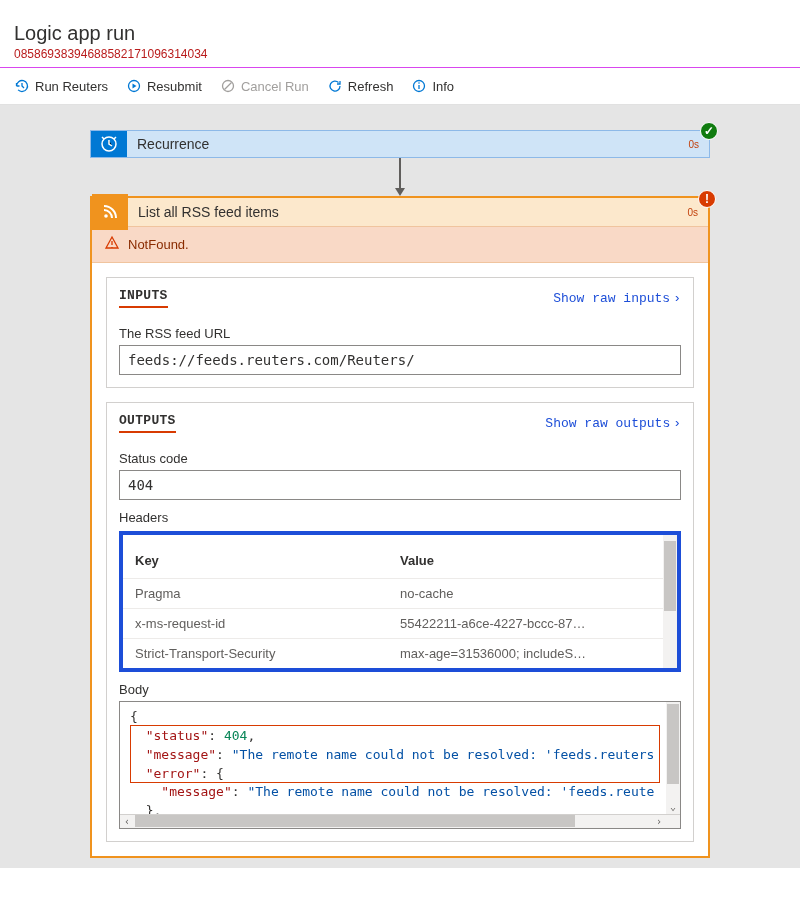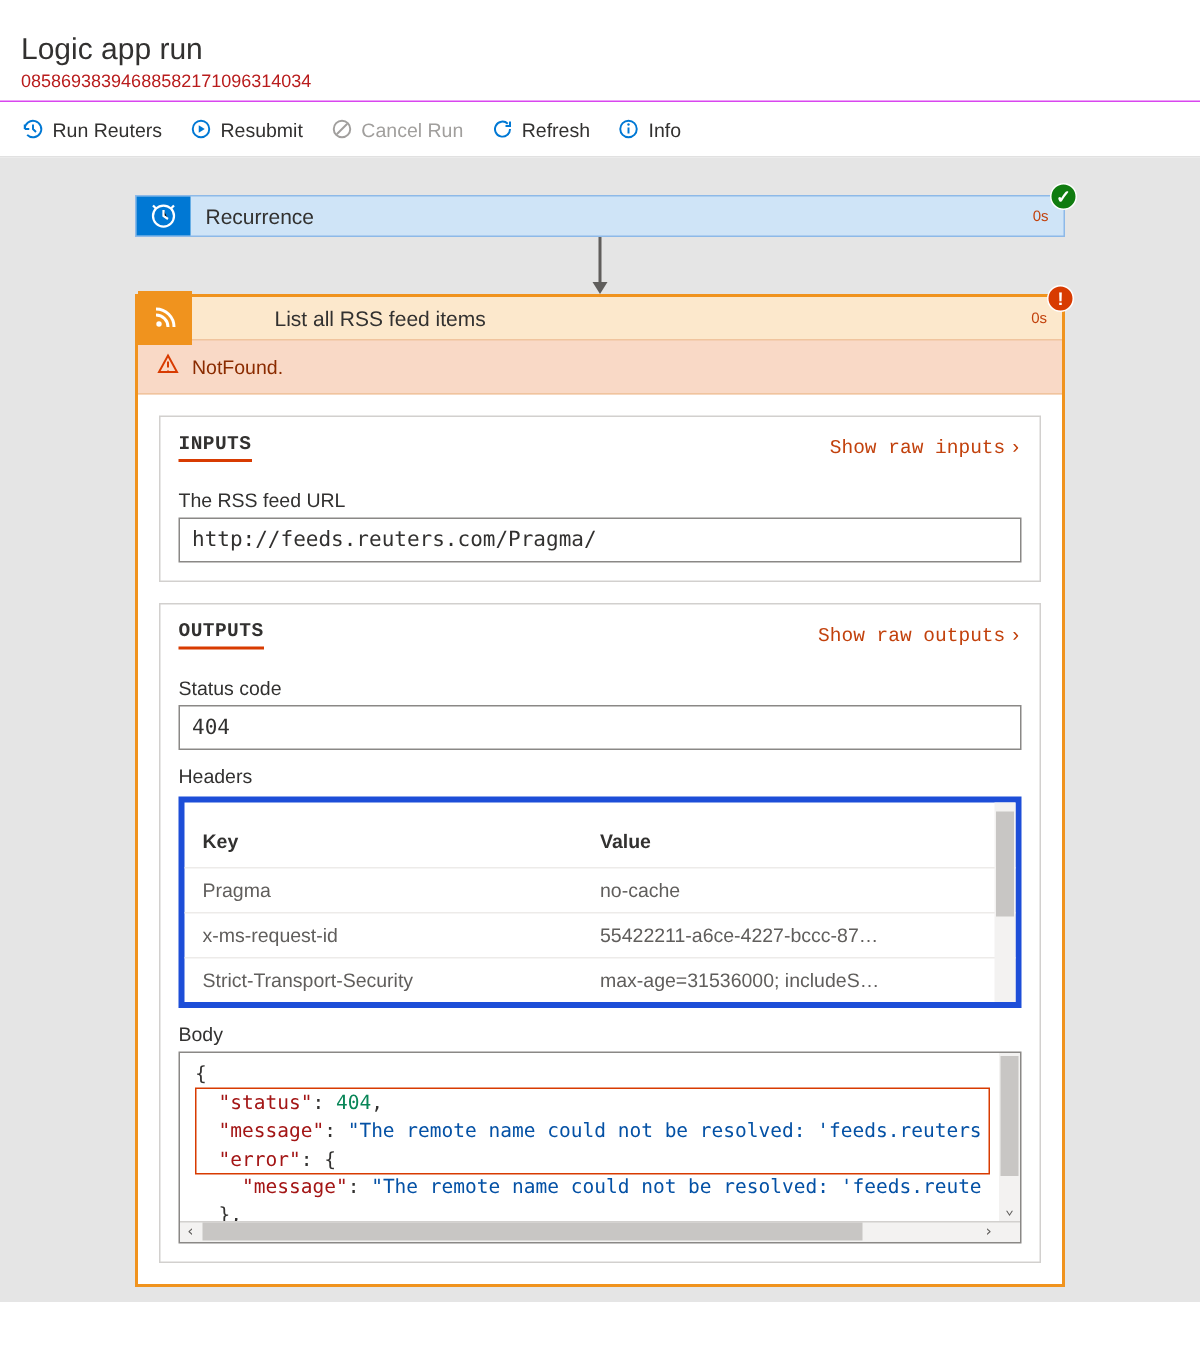--- a/index.html
+++ b/index.html
@@ -18,27 +18,27 @@
   .step-blue { border-color: #8db9e8; background: #cfe4f7; }
   .step-icon-box-blue { width: 36px; height: 100%; background: #0078d4; display:flex; align-items:center; justify-content:center; }
   .step-header span.label { flex: 1; padding-left: 10px; }
   .step-duration { padding-right: 10px; color: #c2410c; font-size: 10px; }
   .badge { position: absolute; top: -8px; right: -8px; width: 18px; height: 18px; border-radius: 50%; color:#fff; display:flex; align-items:center; justify-content:center; font-size:12px; font-weight:bold; border:1.5px solid #fff; }
   .badge-success { background: #107c10; }
   .badge-error { background: #d83b01; }
   .connector { width: 2px; height: 30px; background: #605e5c; margin: 0 auto; }
   .arrowhead { width:0; height:0; border-left:5px solid transparent; border-right:5px solid transparent; border-top:8px solid #605e5c; margin:0 auto; }
   .step-orange-wrap { border: 2.5px solid #f0931e; background:#fff; }
-  .step-orange { background: #fce8cc; border:none;gap:45px; }
+  .step-orange { background: #fce8cc; border:none; }
   .step-icon-box-orange { width: 36px; height: 36px; background: #f0931e; display:flex; align-items:center; justify-content:center; }
   .error-bar { background: #f9d9c6; color: #8a2b00; padding: 8px 12px; display:flex; align-items:center; gap:8px; border-top:1px solid #f0c49e; border-bottom:1px solid #f0c49e;}
   .panel { margin: 14px; border: 1px solid #d2d0ce; background:#fff; }
   .panel-head { display:flex; justify-content:space-between; align-items:center; padding: 10px 12px 6px; font-family: Liberation Mono, monospace; }
   .panel-head .ptitle { font-size: 13px; font-weight:600; border-bottom: 2px solid #d83b01; padding-bottom:3px; letter-spacing:0.3px; }
-  .panel-head .plink { color:#c2410c; cursor:pointer; font-size:13px; display:flex; align-items:center; gap:3px; }
+  .panel-head .plink { color:#1d4ed8; cursor:pointer; font-size:13px; display:flex; align-items:center; gap:3px; }
   .panel-body { padding: 8px 12px 12px; }
   .field-label { font-size: 13px; color:#323130; margin: 4px 0 4px; }
   .field-box { border:1px solid #8a8886; padding:6px 8px; font-family: Consolas, monospace; font-size:14px; background:#fff; }
   .headers-table { border:4px solid #1d4ed8; margin-top:6px; position:relative; }
   .headers-row { display:flex; padding: 7px 12px; color:#605e5c; font-size:13px; border-bottom:1px solid #edebe9; }
   .headers-row:last-child { border-bottom:none; }
   .headers-row.head { font-weight:600; color:#323130; padding-top:18px; padding-bottom:10px; }
   .col-key { flex: 0 0 50%; overflow:hidden; text-overflow:ellipsis; white-space:nowrap; }
   .col-val { flex: 0 0 50%; overflow:hidden; text-overflow:ellipsis; white-space:nowrap; }
   .scroll-v { position:absolute; right:0; top:0; bottom:0; width:14px; background:#f3f2f1; }
@@ -148,21 +148,21 @@
     <div class="panel">
       <div class="panel-head">
         <span class="ptitle">INPUTS</span>
         <span class="plink">
           <span>Show raw inputs</span>
           <span>›</span>
         </span>
       </div>
       <div class="panel-body">
         <div class="field-label">The RSS feed URL</div>
-        <div class="field-box">http://feeds.reuters.com/Pragma/</div>
+        <div class="field-box">feeds://feeds.reuters.com/Reuters/</div>
       </div>
     </div>
 
     <div class="panel">
       <div class="panel-head">
         <span class="ptitle">OUTPUTS</span>
         <span class="plink">
           <span>Show raw outputs</span>
           <span>›</span>
         </span>

